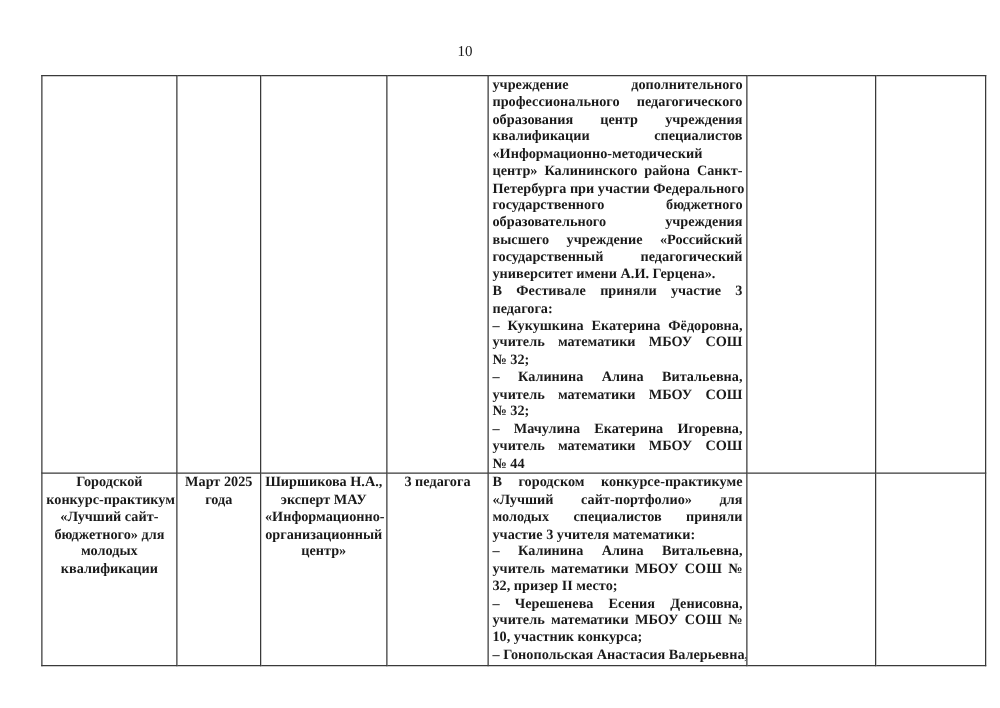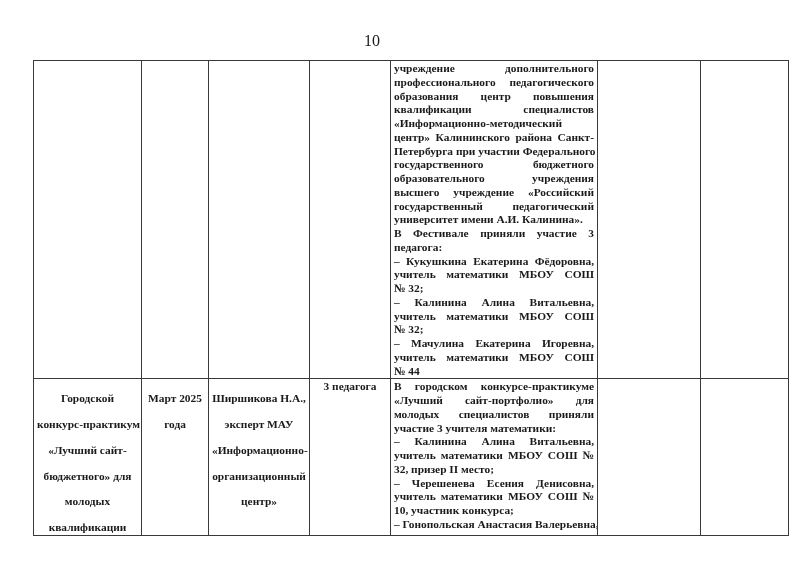--- a/index.html
+++ b/index.html
@@ -14,21 +14,21 @@
     overflow: hidden;
     font-family: "Liberation Serif", "DejaVu Serif", serif;
     color: #1a1a1a;
   }
   .page-number {
     position: absolute;
     left: 0;
     width: 744px;
     top: 34px;
     text-align: center;
-    font-size: 16px;
+    font-size: 12px;
     line-height: 14px;
   }
   table.doc-table {
     position: absolute;
     left: 33px;
     top: 60px;
     border-collapse: collapse;
     table-layout: fixed;
     width: 755px;
     font-weight: bold;
@@ -47,21 +47,20 @@
     text-align: justify;
     text-align-last: justify;
     white-space: nowrap;
   }
   .line.last {
     text-align-last: left;
   }
   .line.center {
     text-align: right;
     text-align-last: center;
-    margin-top: 12px;
   }
   .row1 td { height: 289px; }
   .row2 td { height: 144px; }
 </style>
 </head>
 <body>
 
 <div class="page-number">10</div>
 
 <table class="doc-table">
@@ -77,30 +76,30 @@
   <tbody>
       <tr class="row1">
     <td class="c-center"></td>
     <td class="c-center"></td>
     <td class="c-center"></td>
     <td class="c-center"></td>
     <td>
       <div>
             <span class="line">учреждение дополнительного</span>
             <span class="line">профессионального педагогического</span>
-            <span class="line">образования центр повышения</span>
+            <span class="line">образования центр учреждения</span>
             <span class="line">квалификации специалистов</span>
             <span class="line last">«Информационно-методический</span>
             <span class="line">центр» Калининского района Санкт-</span>
             <span class="line">Петербурга при участии Федерального</span>
             <span class="line">государственного бюджетного</span>
             <span class="line">образовательного учреждения</span>
             <span class="line">высшего учреждение «Российский</span>
             <span class="line">государственный педагогический</span>
-            <span class="line last">университет имени А.И. Калинина».</span>
+            <span class="line last">университет имени А.И. Герцена».</span>
             <span class="line">В Фестивале приняли участие 3</span>
             <span class="line last">педагога:</span>
             <span class="line">– Кукушкина Екатерина Фёдоровна,</span>
             <span class="line">учитель математики МБОУ СОШ</span>
             <span class="line last">№ 32;</span>
             <span class="line">– Калинина Алина Витальевна,</span>
             <span class="line">учитель математики МБОУ СОШ</span>
             <span class="line last">№ 32;</span>
             <span class="line">– Мачулина Екатерина Игоревна,</span>
             <span class="line">учитель математики МБОУ СОШ</span>

